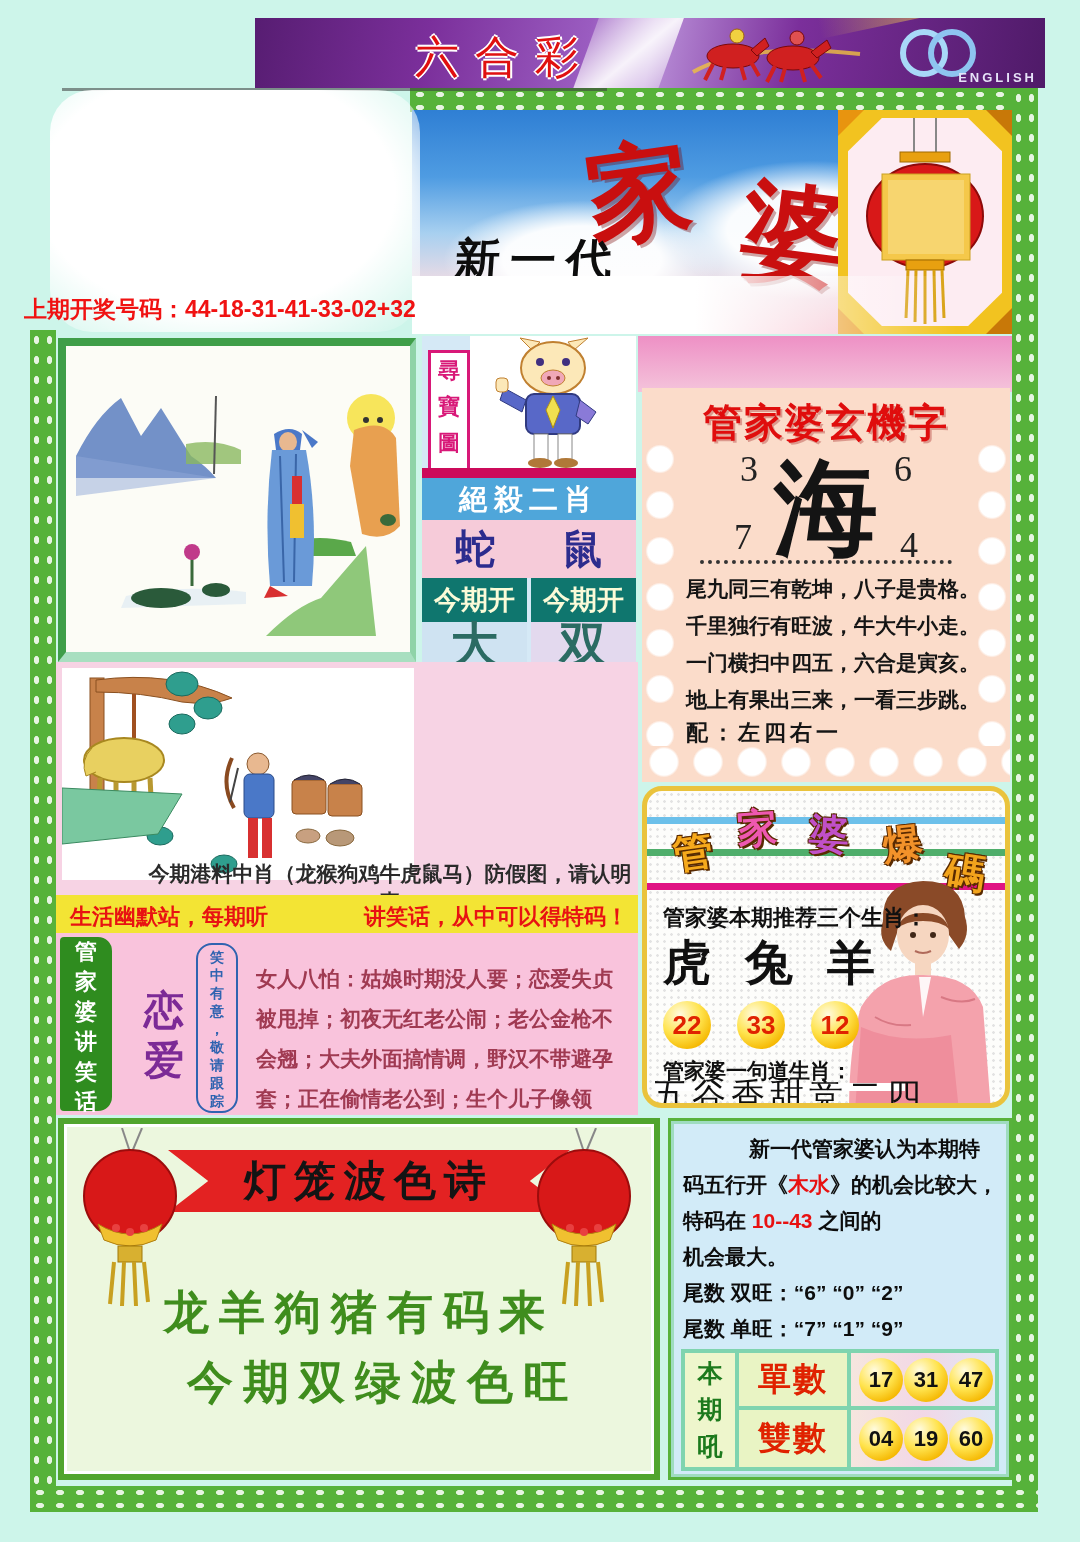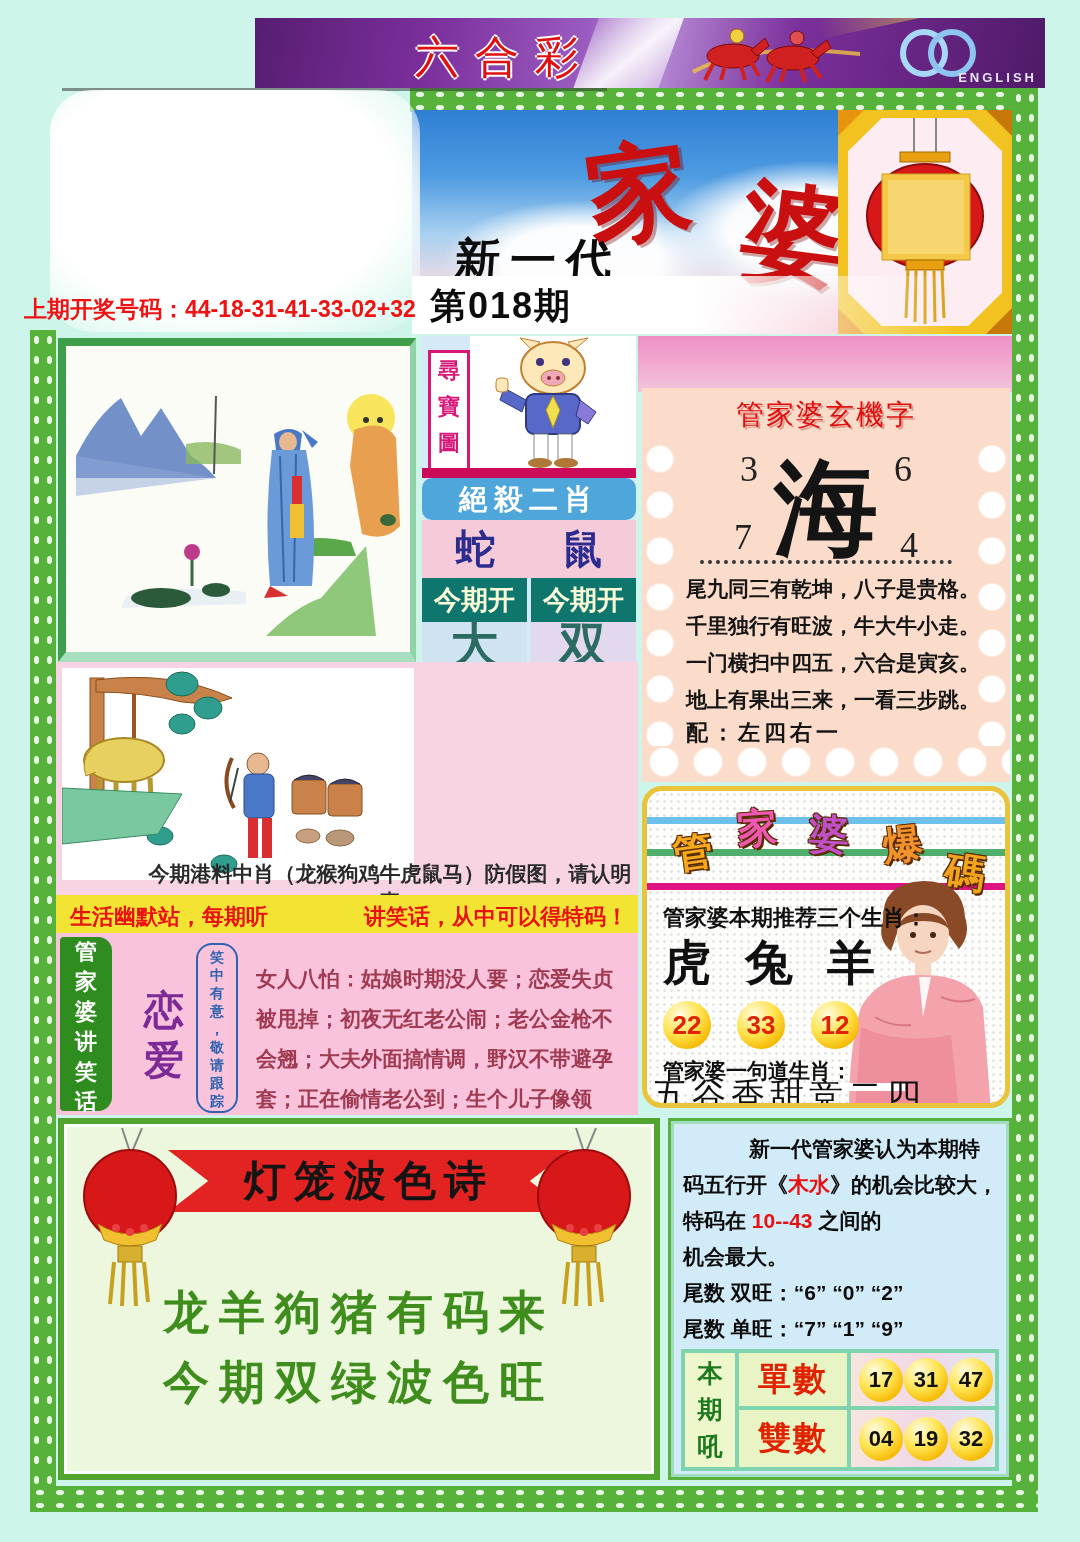--- a/index.html
+++ b/index.html
@@ -56,21 +56,21 @@
   .painting1{left:58px;top:338px;width:358px;height:324px;background:#fcfcf6;box-sizing:border-box;
     border-top:8px solid #3f9e49;border-left:8px solid #3f9e49;border-right:6px solid #8fd3a8;border-bottom:10px solid #a8dfc0;}
 
   
   .midcol{left:422px;top:336px;width:214px;height:330px;background:#d5e9f6;}
   .treasure-box{left:6px;top:14px;width:36px;height:116px;background:#fff;border:3px solid #d81878;
     color:#d81878;font-weight:bold;font-size:22px;text-align:center;line-height:36px;}
   .pig-card{left:48px;top:0;width:166px;height:132px;background:#ffffff;}
   .magenta-bar{left:0;top:132px;width:214px;height:10px;background:#cc0a5a;}
   .kill-title{left:0;top:142px;width:214px;height:42px;background:#4fa6da;color:#fff;font-size:29px;
-    font-weight:bold;text-align:center;line-height:42px;letter-spacing:6px;border-radius:10px;}
+    font-weight:bold;text-align:center;line-height:42px;letter-spacing:6px;}
   .kill-vals{left:0;top:184px;width:214px;height:58px;background:#f6cbd9;color:#2c2c8e;font-size:40px;
     font-weight:bold;display:flex;justify-content:space-around;align-items:center;}
   .open-h{top:242px;height:44px;width:105px;background:#0f766e;color:#fbfbd8;font-size:27px;font-weight:bold;
     text-align:center;line-height:44px;}
   .open-v{top:286px;height:44px;width:105px;font-size:48px;font-weight:bold;color:#2b6b63;text-align:center;line-height:46px;}
 
   
   .pink-block{left:56px;top:662px;width:582px;height:233px;background:#f7d3e4;}
   .painting2{left:62px;top:668px;width:352px;height:212px;background:#ffffff;}
   .caption{left:140px;top:860px;width:500px;text-align:center;font-size:21px;font-weight:bold;color:#2a2a2a;}
@@ -87,21 +87,21 @@
     font-size:14px;font-weight:bold;text-align:center;display:flex;flex-direction:column;justify-content:space-around;padding:4px 0;}
   .joke-body{left:200px;top:26px;width:374px;font-size:21px;font-weight:bold;color:#a03a52;line-height:1.9;}
 
   
   .grad-strip{left:638px;top:336px;width:374px;height:56px;background:linear-gradient(180deg,#ee90c5,#f4c4db);}
   .mystery{left:642px;top:388px;width:368px;height:394px;background:#fbdcca;}
   .dots-col{top:48px;width:36px;height:310px;
     background-image:radial-gradient(circle,#ffffff 42%,rgba(255,255,255,0) 50%);background-size:36px 46px;}
   .dots-row{left:0;bottom:0;width:368px;height:40px;
     background-image:radial-gradient(circle,#ffffff 44%,rgba(255,255,255,0) 52%);background-size:44px 40px;}
-  .mystery-title{left:0;top:8px;width:368px;text-align:center;font-size:28px;font-weight:normal;color:#e00d0d;
+  .mystery-title{left:0;top:8px;width:368px;text-align:center;font-size:39px;font-weight:bold;color:#e00d0d;
     letter-spacing:2px;text-shadow:2px 2px 0 rgba(150,0,0,.3);}
   .m-glyph{left:0;top:52px;width:368px;text-align:center;font-size:104px;font-weight:bold;color:#141414;
     font-family:"Liberation Serif",serif;}
   .m-num{font-family:"Liberation Serif",serif;font-size:36px;color:#222;}
   .m-dotted{left:58px;top:172px;width:252px;border-bottom:4px dotted #333;}
   .m-poem{left:44px;top:182px;width:300px;font-size:21px;font-weight:bold;color:#151515;line-height:37px;}
   .m-pair{left:44px;top:330px;font-size:22px;font-weight:bold;color:#151515;letter-spacing:4px;}
 
   
   .burst{left:642px;top:786px;width:368px;height:322px;background:#fdfdfb;border:5px solid #eac33c;border-radius:20px;
@@ -210,21 +210,20 @@
             <line x1="86" y1="152" x2="87" y2="204"></line>
           <line x1="94" y1="152" x2="96" y2="200"></line>
         </g>
       </svg>
     </div>
   </div>
 
   <div class="abs top-line"></div>
   <div class="abs white-blob"></div>
   <div class="abs white-band"></div>
-  <div class="abs issue">第018期</div>
   <div class="abs last-draw">上期开奖号码：44-18-31-41-33-02+32</div>
 
   <div class="abs painting1">
     <svg width="342" height="306" viewBox="0 0 342 306">
       <path d="M10 110 Q30 70 55 52 L75 90 L95 62 L125 110 Q140 120 150 132 L10 132 Z" fill="#5a7ec0" opacity=".85"></path>
       <path d="M10 110 L150 132 L10 150 Z" fill="#8fa8d8" opacity=".5"></path>
       <path d="M120 98 Q150 92 175 104 L175 118 L120 118 Z" fill="#8ab860" opacity=".8"></path>
       <line x1="150" y1="50" x2="148" y2="128" stroke="#555" stroke-width="2"></line>
       <path d="M60 250 Q110 238 180 246 L180 258 L55 262 Z" fill="#e8f0f4"></path>
       <ellipse cx="95" cy="252" rx="30" ry="10" fill="#2a5a3a"></ellipse>
@@ -446,21 +445,21 @@
       <line x1="50" y1="0" x2="58" y2="24" stroke="#888" stroke-width="2"></line>
       <circle cx="58" cy="68" r="46" fill="#d81818" stroke="#9c0c0c" stroke-width="2"></circle>
       <path d="M26 96 Q58 116 90 96 L84 112 Q58 124 32 112 Z" fill="#f0c030" stroke="#b08010"></path>
       <circle cx="44" cy="100" r="4" fill="#e84040"></circle>
         <circle cx="58" cy="104" r="4" fill="#e84040"></circle>
         <circle cx="72" cy="100" r="4" fill="#e84040"></circle>
       <rect x="46" y="118" width="24" height="16" fill="#d8b030" stroke="#a07808"></rect>
       <path d="M42 134 L38 176 M52 134 L50 178 M62 134 L64 178 M72 134 L76 174" stroke="#c8a020" stroke-width="4"></path>
     </svg>
     <div class="abs verse" style="top:158px;">龙羊狗猪有码来</div>
-    <div class="abs verse" style="top:228px;">今期双绿波色旺</div>
+    <div class="abs verse" style="top:228px;padding-left:24px;">今期双绿波色旺</div>
   </div>
 
   <div class="abs pred-panel">
     <div class="abs pred-text">
       <div><span class="indent"></span><span>新一代管家婆认为本期特</span></div>
       <div><span>码五行开《</span><span class="red">木水</span><span>》的机会比较大，</span></div>
       <div><span>特码在 </span><span class="red">10--43</span><span> 之间的</span></div>
       <div><span>机会最大。</span></div>
       <div><span>尾数 双旺：</span><span>“6” “0” “2”</span></div>
       <div><span>尾数 单旺：</span><span>“7” “1” “9”</span></div>
@@ -474,18 +473,18 @@
       <div class="roar-label rl-top">單數</div>
       <div class="roar-balls rb-top">
         <span class="ball">17</span>
         <span class="ball">31</span>
         <span class="ball">47</span>
       </div>
       <div class="roar-label">雙數</div>
       <div class="roar-balls">
         <span class="ball">04</span>
         <span class="ball">19</span>
-        <span class="ball">32</span>
+        <span class="ball">60</span>
       </div>
     </div>
   </div>
 
 </div>
 
 </body></html>

